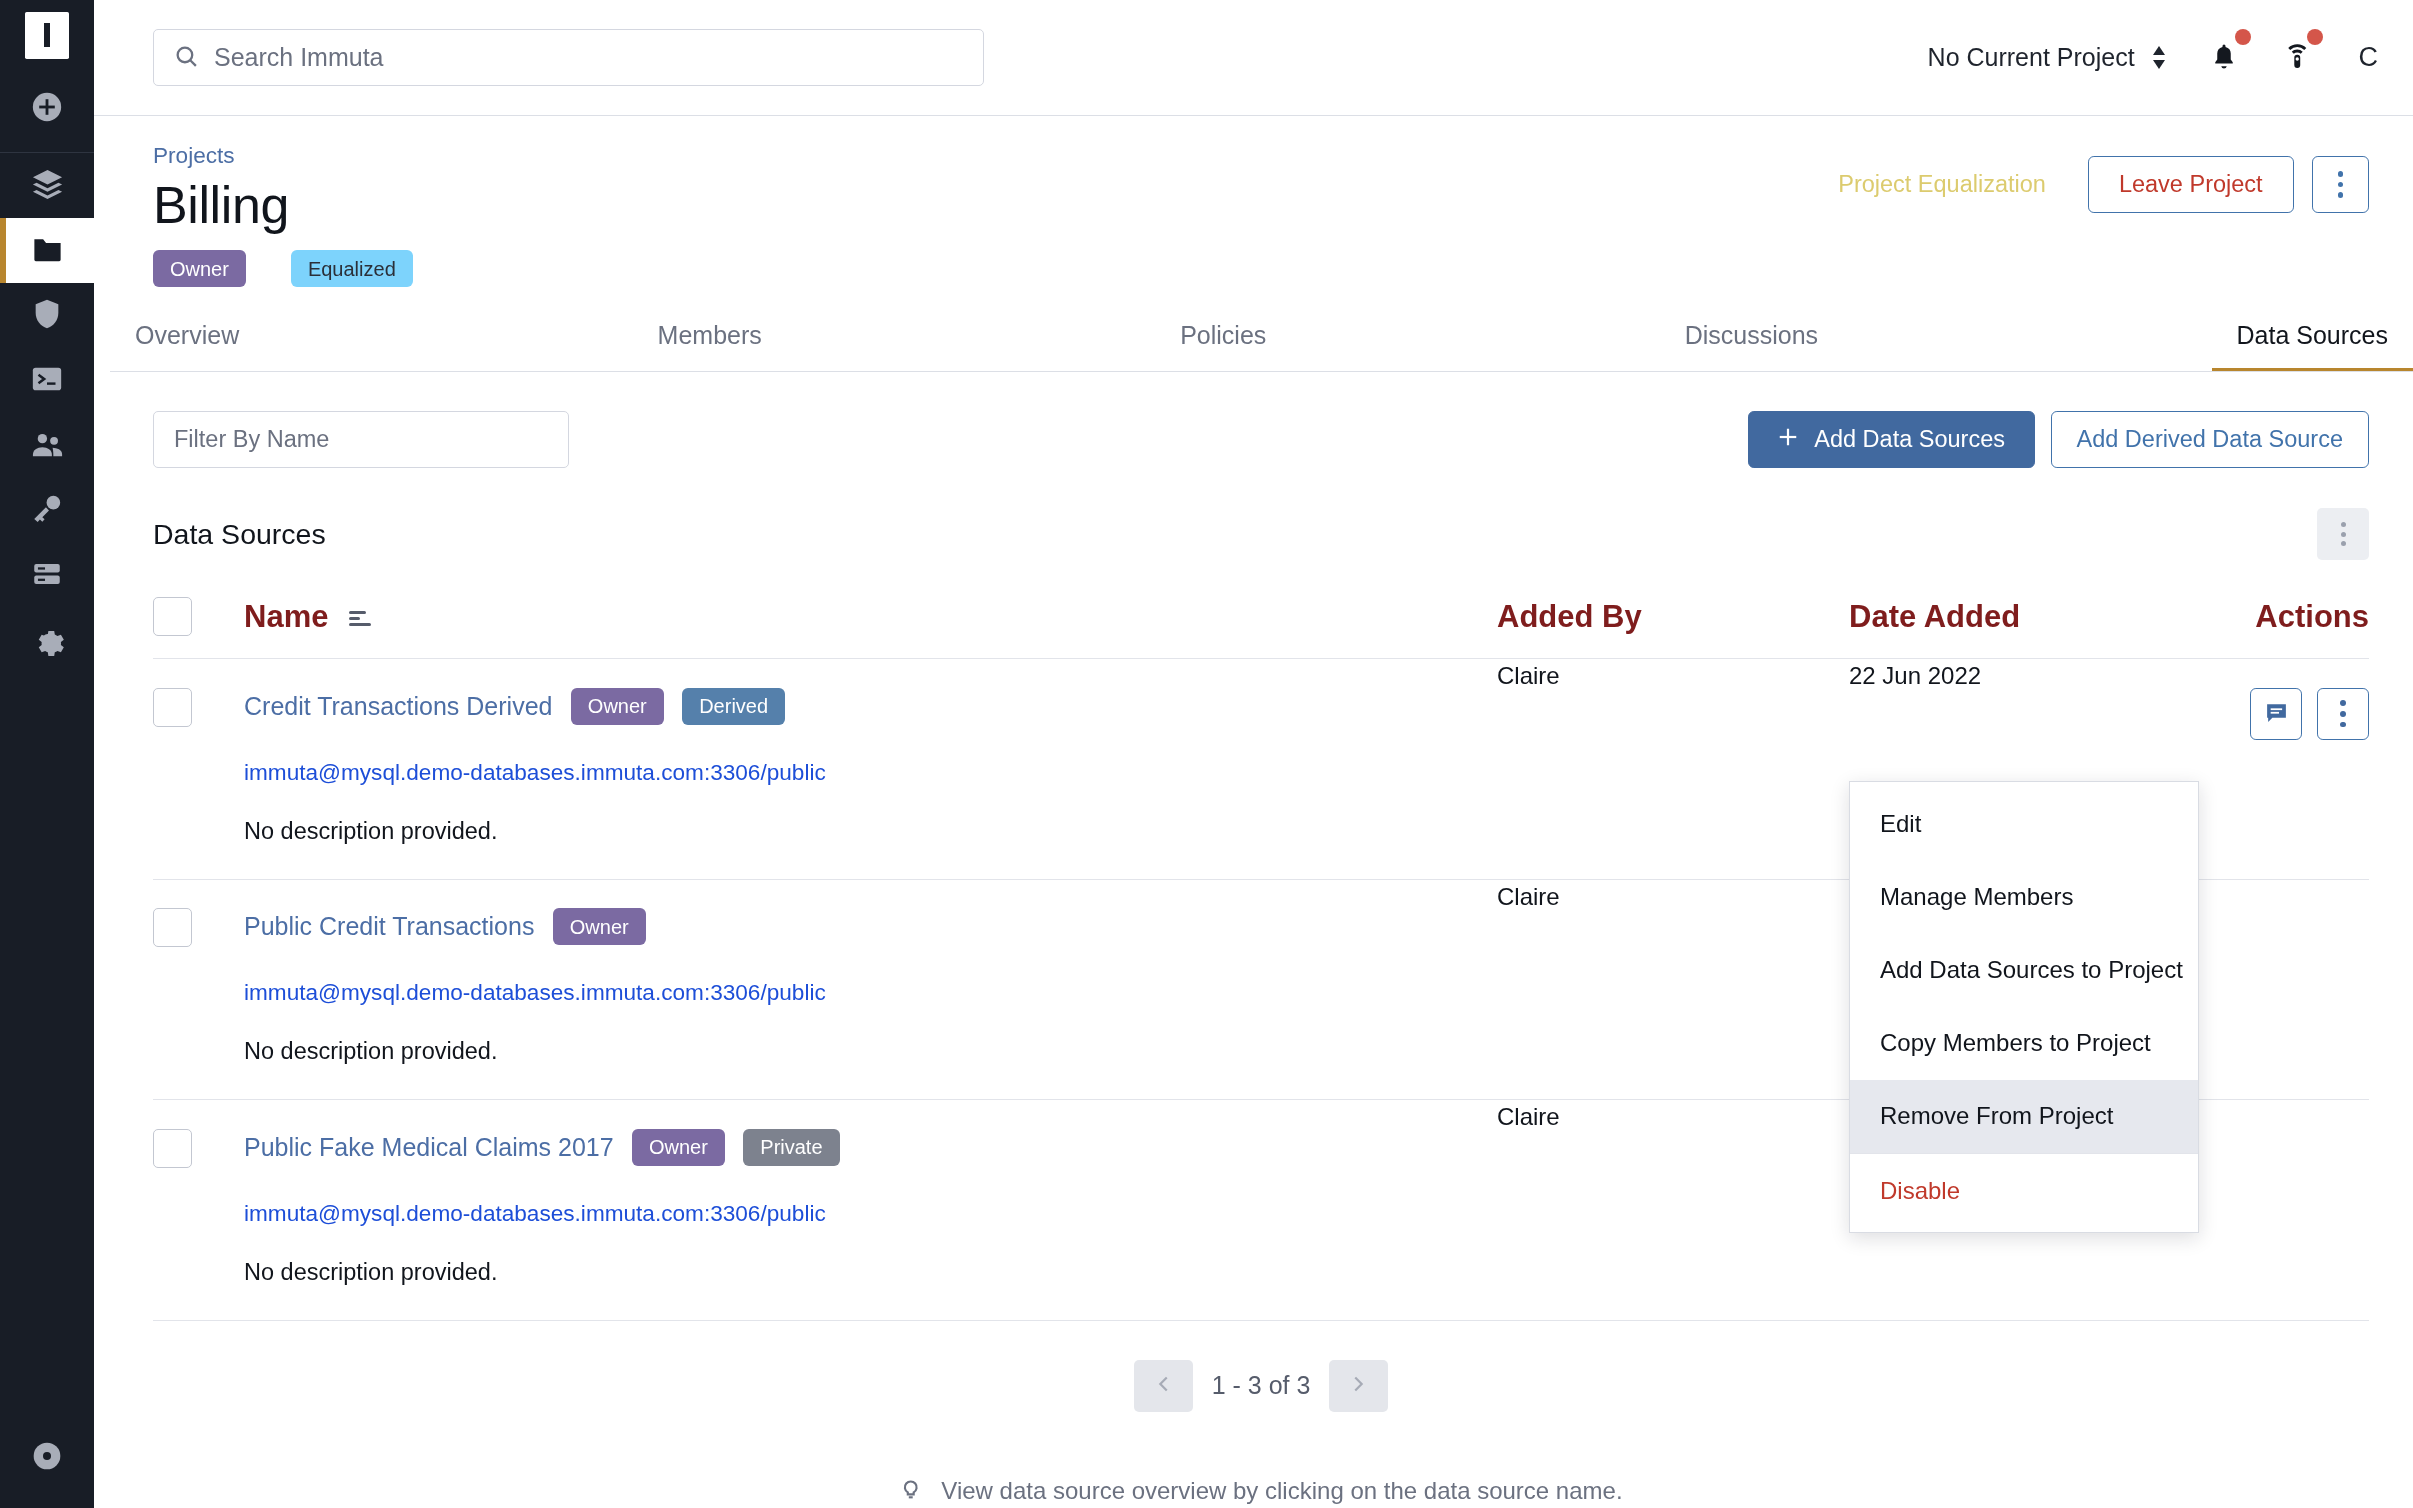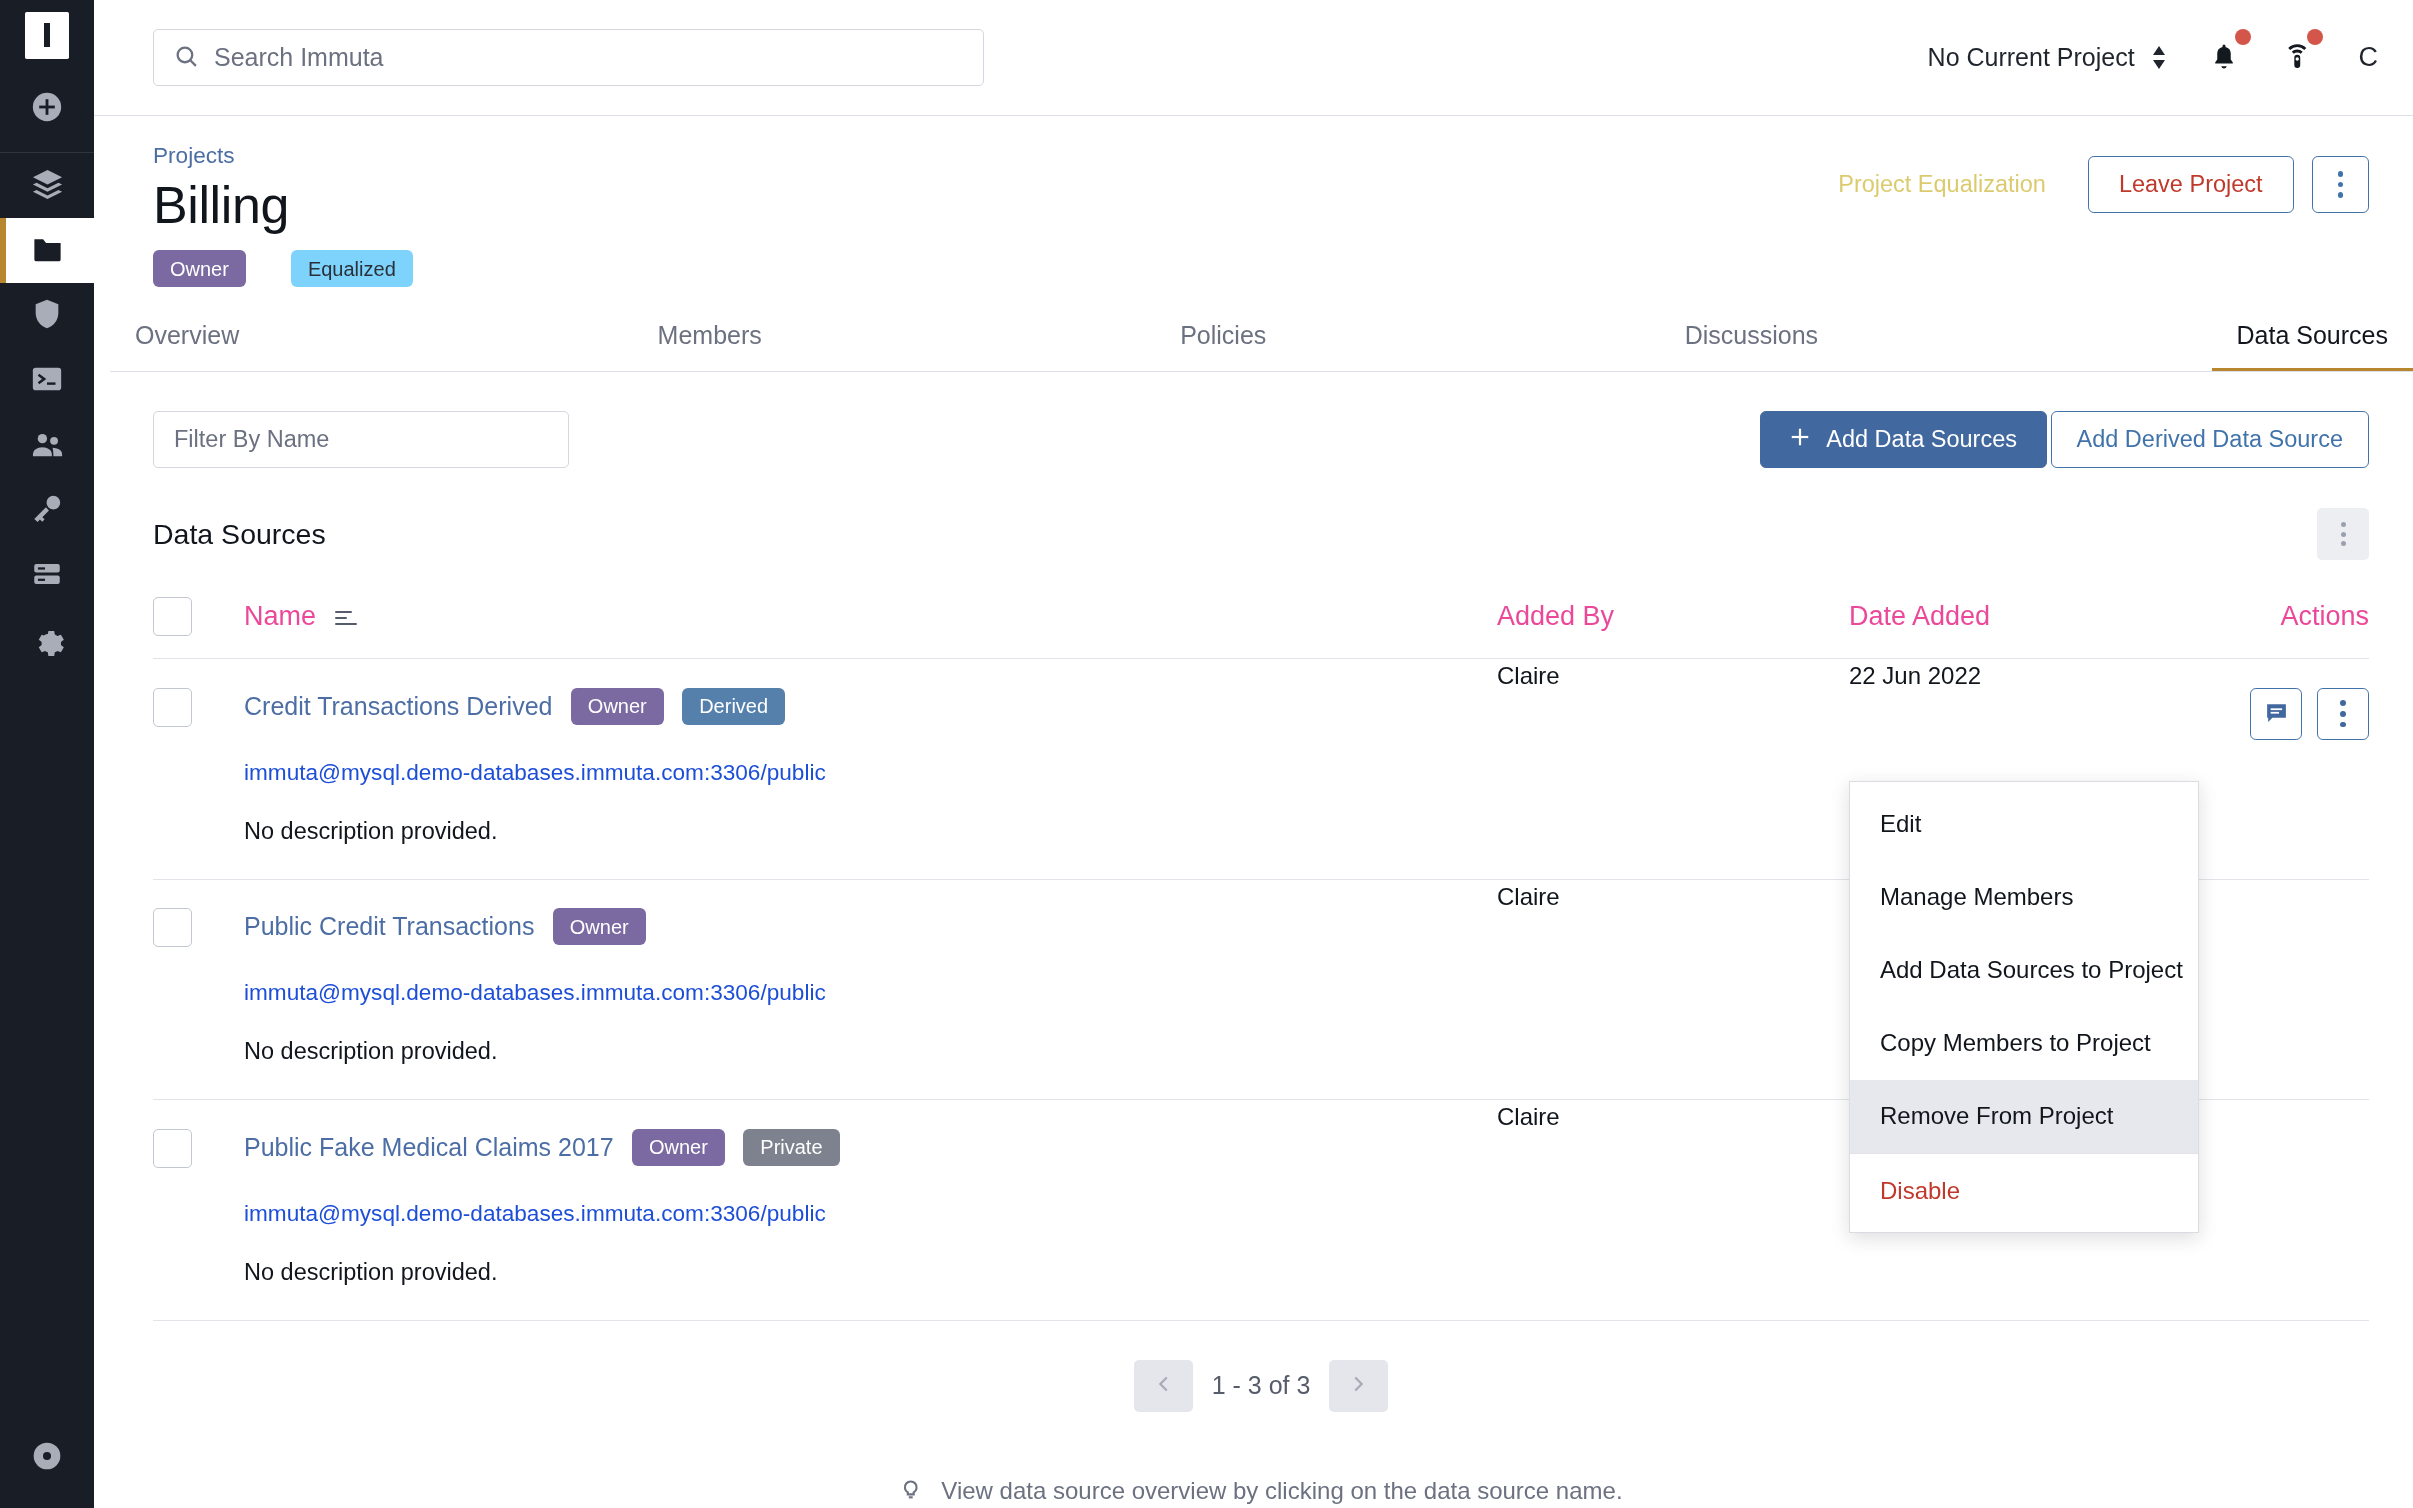--- a/index.html
+++ b/index.html
@@ -121,21 +121,21 @@
   .toolbar {
     display: flex; align-items: center;
     padding: 39px 44px 0 59px;
   }
   .filter-input {
     width: 416px; height: 57px; border: 0.8px solid #d4d7e0; border-radius: 5px;
     padding: 0 20px; font-size: 23.5px; color: #2b2f38; outline: none;
     font-family: "Liberation Sans", sans-serif;
   }
   .filter-input::placeholder { color: #6b7180; }
-  .toolbar-right { margin-left: auto; display: flex; gap: 4px; }
+  .toolbar-right { margin-left: auto; display: flex; gap: 16px; }
   .btn-primary {
     background: #41699f; border: 0.8px solid #41699f; color: #fff;
     height: 57px; padding: 0 28.5px; font-size: 23.5px; border-radius: 5.9px;
     display: flex; align-items: center; gap: 15px; cursor: pointer;
     font-family: "Liberation Sans", sans-serif;
   }
   .btn-outline {
     background:#fff; border: 0.8px solid #4173ab; color: #4173ab;
     height: 57px; padding: 0 25px; font-size: 23.5px; border-radius: 5.9px;
     display:flex;align-items:center; cursor:pointer;
@@ -148,21 +148,21 @@
   .table-title { font-size: 28.5px; color: #11151c; }
   .table-kebab {
     margin-left: auto; width: 52px; height: 52px; border-radius: 5px;
     background: #eceef2; display:flex;align-items:center;justify-content:center;
   }
   .table-kebab i { width: 5px;height:5px;border-radius:50%;background:#9aa0ad;display:block; }
   .table-kebab .kebab { gap: 4.2px; }
 
   table { width: 100%; border-collapse: collapse; margin-top: 22px; }
   thead th {
-    text-align: left; font-size: 27px; color: #ec4899; font-weight: 400;
+    text-align: left; font-size: 31px; color: #7f1d1d; font-weight: 700;
     padding: 15px 0 22px 0; border-bottom: 0.8px solid #e2e4ea;
   }
   .th-check { width: 91px; }
   .th-name  { }
   .th-added { width: 352px; }
   .th-date  { width: 352px; }
   .th-actions { width: 168px; text-align: right; }
   tbody td { border-bottom: 0.8px solid #e2e4ea; vertical-align: top; padding: 28.5px 0 34px 0; }
   .chk {
     width: 39px; height: 39px; border: 1.7px solid #c3c7d1; border-radius: 5px;

